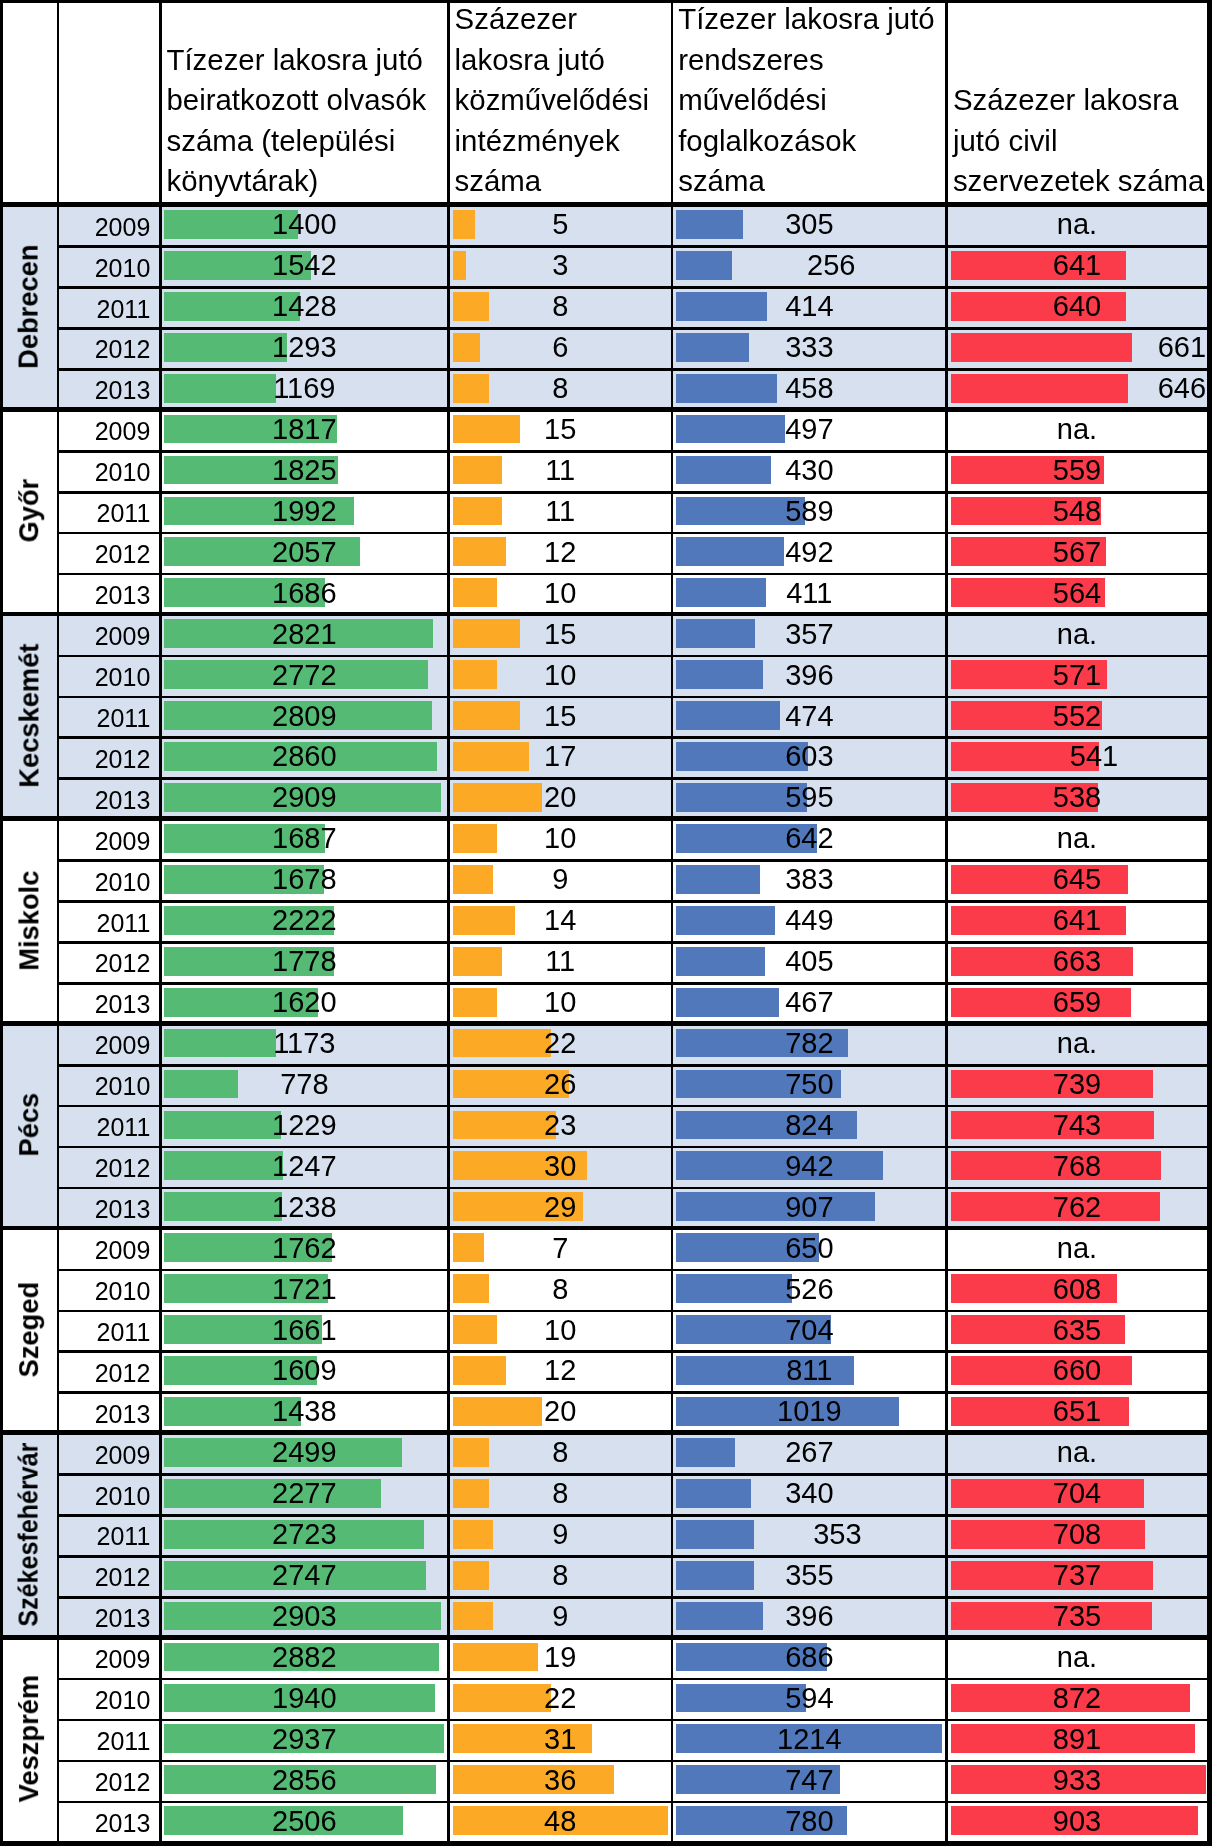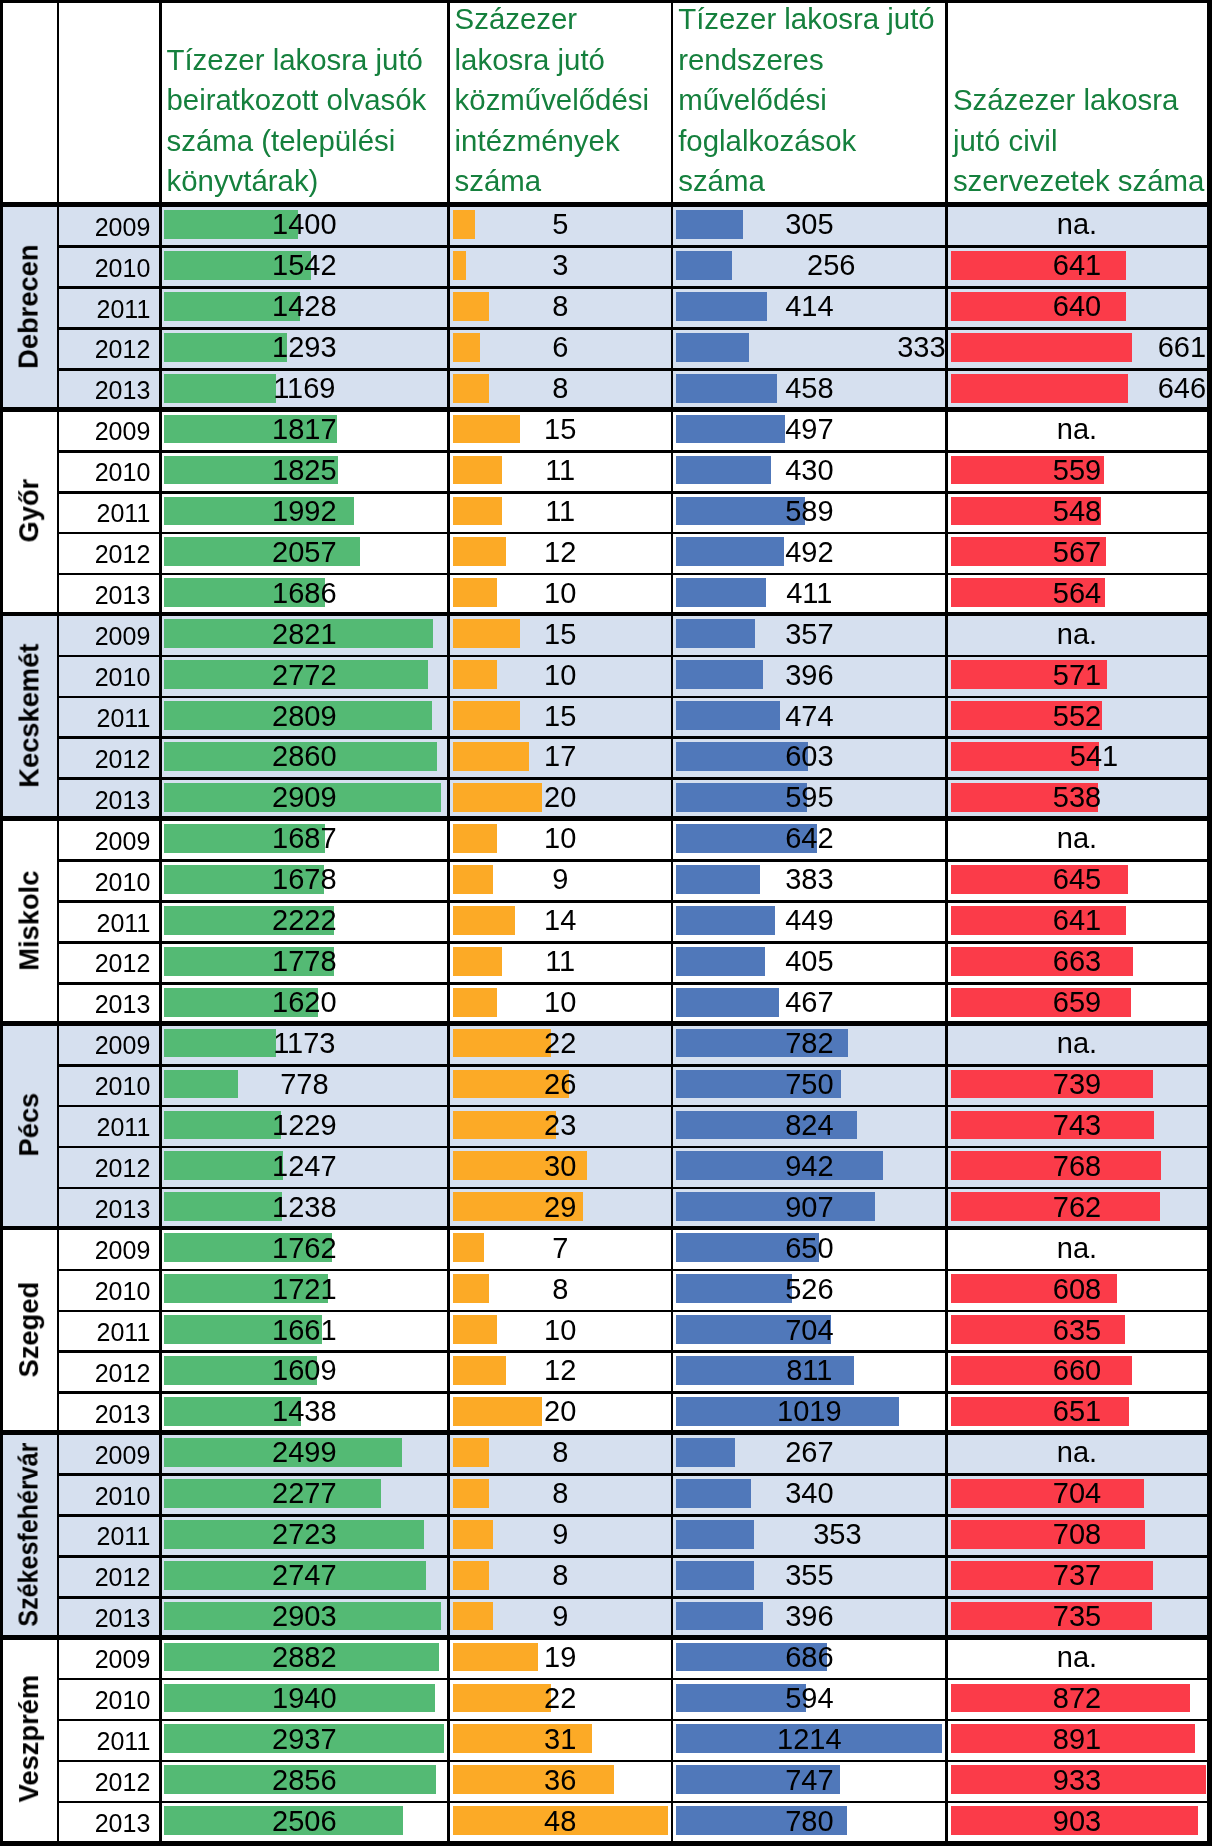--- a/index.html
+++ b/index.html
@@ -6,21 +6,21 @@
   html,body{margin:0;padding:0;background:#ffffff;}
   body{width:1212px;height:1846px;overflow:hidden;
        font-family:"Liberation Sans",sans-serif;color:#000;
        -webkit-font-smoothing:antialiased;}
   #sheet{position:relative;width:1212px;height:1846px;box-sizing:border-box;
          will-change:transform;}
 
   .vline{position:absolute;background:#000;}
   .hline{position:absolute;background:#000;}
 
-  .hdrline{position:absolute;font-size:29.4px;line-height:1;color:#15803d;
+  .hdrline{position:absolute;font-size:29.4px;line-height:1;color:#000000;
            white-space:nowrap;}
 
   .rowbg{position:absolute;}
   .year{position:absolute;font-size:25px;text-align:right;line-height:1;}
   .num{position:absolute;font-size:29px;text-align:center;line-height:1;z-index:3;}
   .bar{position:absolute;z-index:2;}
   .cityband{position:absolute;display:flex;align-items:center;justify-content:center;
             overflow:hidden;}
   .citylabel{font-weight:bold;font-size:27.3px;white-space:nowrap;line-height:1;
              display:inline-block;position:relative;left:-1.8px;top:-3.0px;
@@ -91,21 +91,21 @@
     <div class="bar" style="left: 951.3px; top: 291.91px; width: 174.92px; height: 28.8px; background: rgb(251, 59, 73);"></div>
     <div class="num" style="left: 947.8px; top: 292.26px; width: 258.3px;">640</div>
   </div>
         <div class="datarow">
     <div class="year" style="left: 57.8px; top: 337.49px; width: 92.5px;">2012</div>
     <div class="bar" style="left: 164.2px; top: 332.84px; width: 123.137px; height: 28.8px; background: rgb(84, 186, 116);"></div>
     <div class="num" style="left: 161.4px; top: 333.19px; width: 285.9px;">1293</div>
     <div class="bar" style="left: 452.6px; top: 332.84px; width: 26.9375px; height: 28.8px; background: rgb(252, 170, 38);"></div>
     <div class="num" style="left: 449.5px; top: 333.19px; width: 221.4px;">6</div>
     <div class="bar" style="left: 676.4px; top: 332.84px; width: 72.9089px; height: 28.8px; background: rgb(80, 120, 186);"></div>
-    <div class="num" style="left: 673.1px; top: 333.19px; width: 272.5px; text-align: right;">333</div>
+    <div class="num" style="left: 673.1px; top: 333.19px; width: 272.5px;">333</div>
     <div class="bar" style="left: 951.3px; top: 332.84px; width: 180.659px; height: 28.8px; background: rgb(251, 59, 73);"></div>
     <div class="num" style="left: 947.8px; top: 333.19px; width: 258.3px; text-align: right;">661</div>
   </div>
         <div class="datarow">
     <div class="year" style="left: 57.8px; top: 378.42px; width: 92.5px;">2013</div>
     <div class="bar" style="left: 164.2px; top: 373.77px; width: 111.328px; height: 28.8px; background: rgb(84, 186, 116);"></div>
     <div class="num" style="left: 161.4px; top: 374.12px; width: 285.9px;">1169</div>
     <div class="bar" style="left: 452.6px; top: 373.77px; width: 35.9167px; height: 28.8px; background: rgb(252, 170, 38);"></div>
     <div class="num" style="left: 449.5px; top: 374.12px; width: 221.4px;">8</div>
     <div class="bar" style="left: 676.4px; top: 373.77px; width: 100.277px; height: 28.8px; background: rgb(80, 120, 186);"></div>

